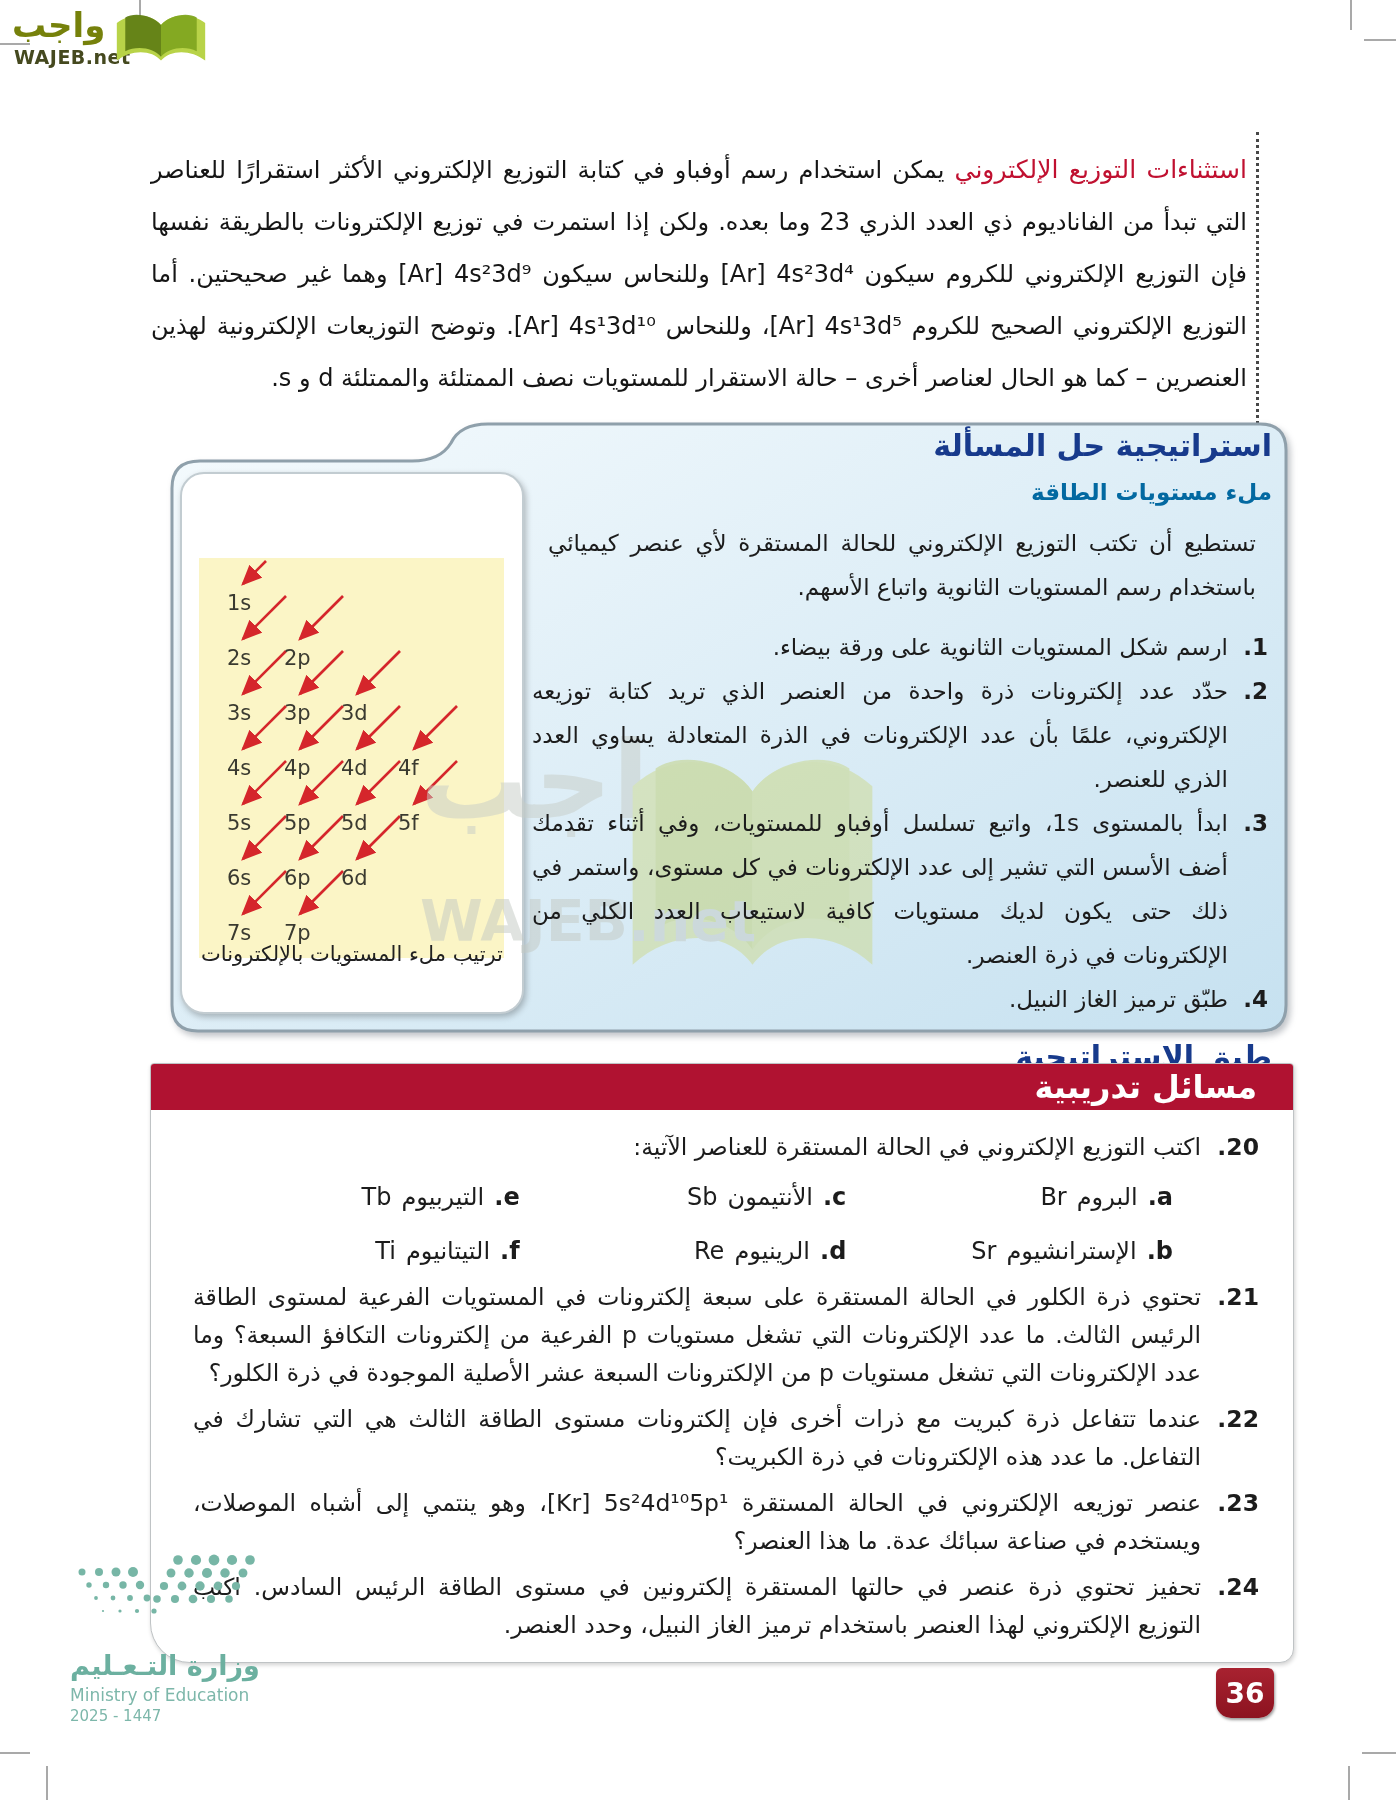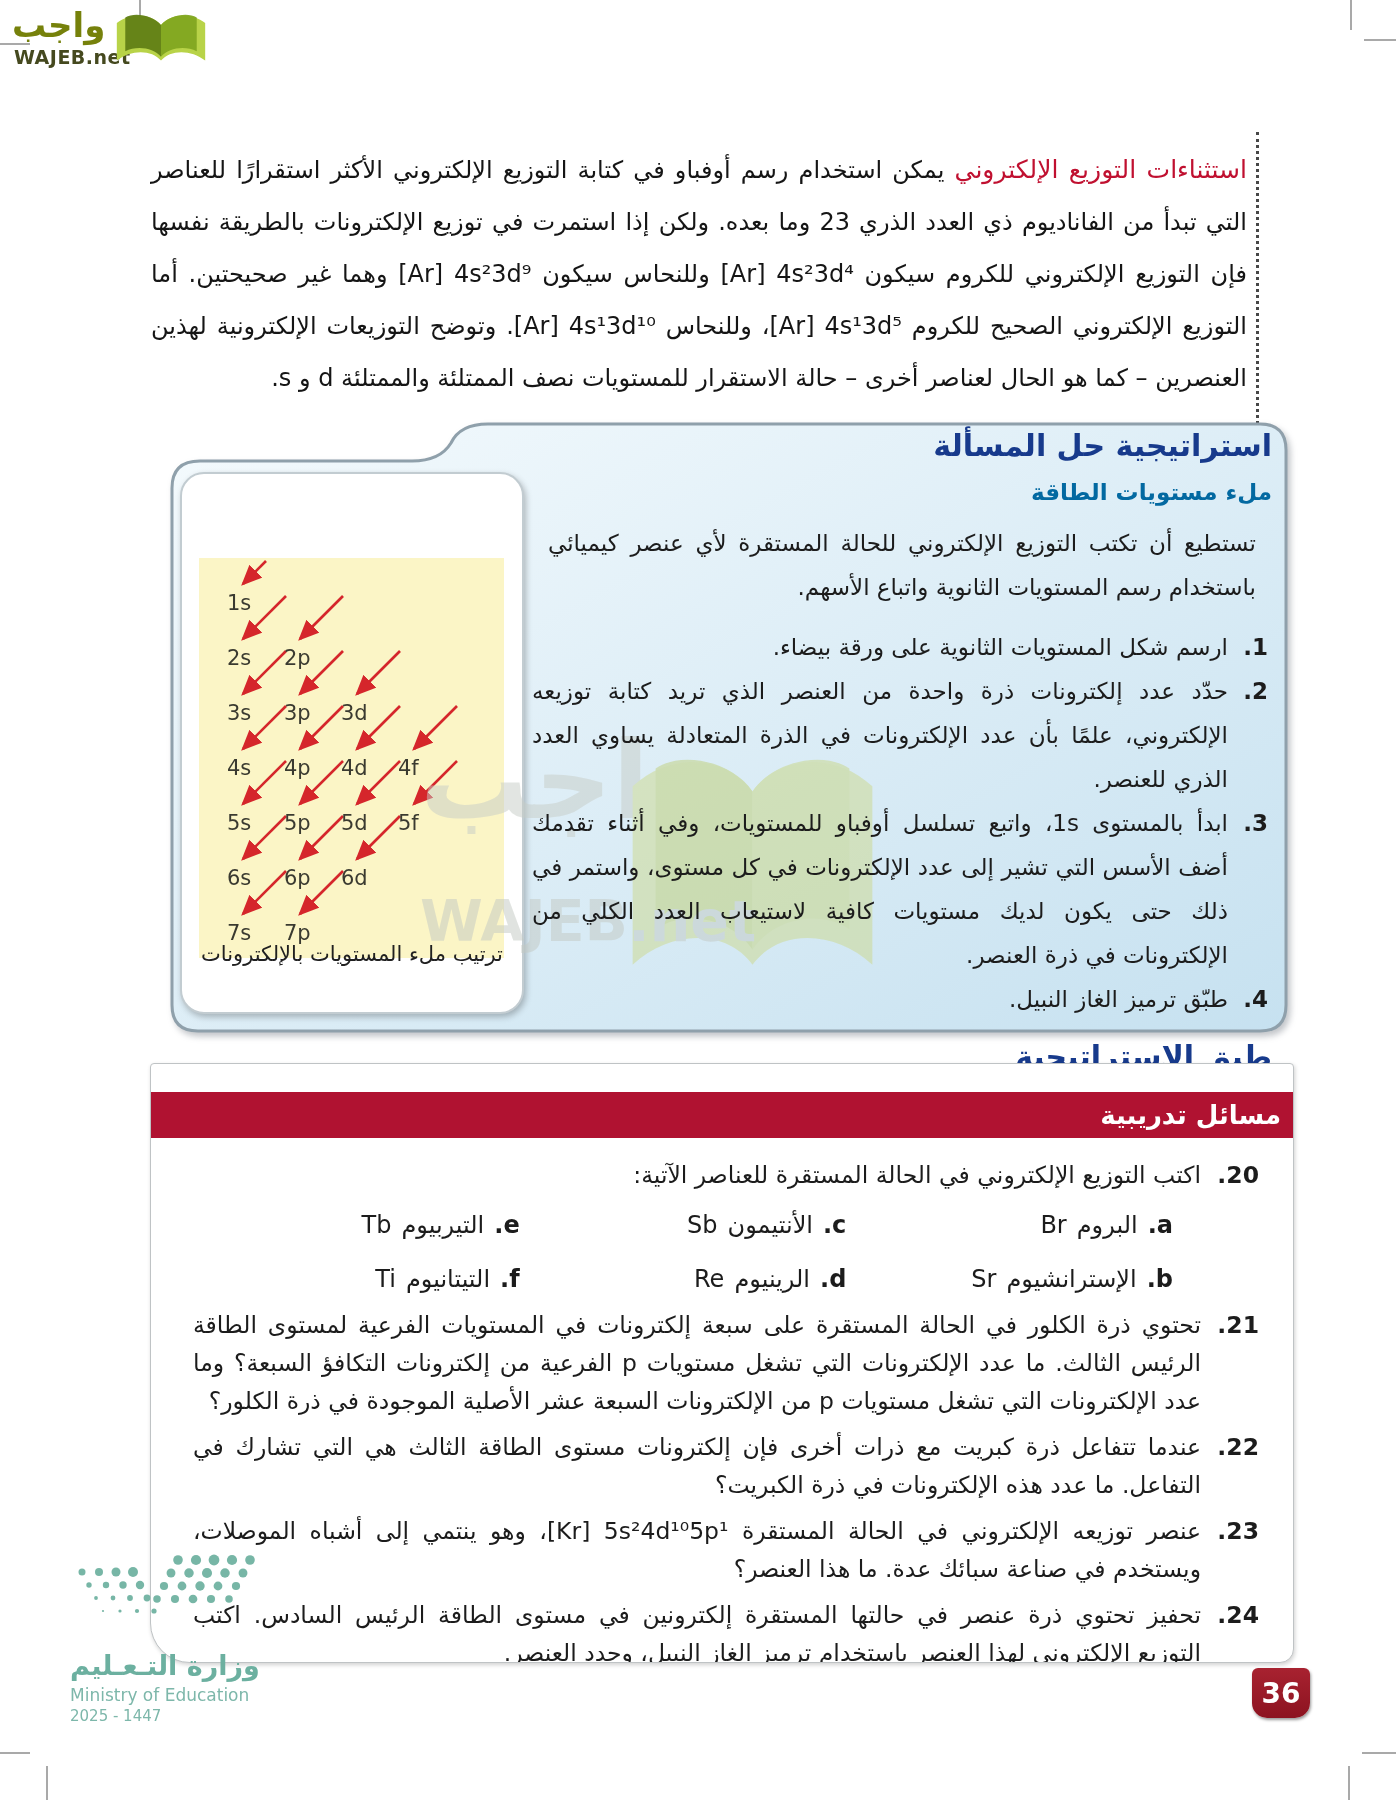--- a/index.html
+++ b/index.html
@@ -45,40 +45,40 @@
   
   .wm{position:absolute;left:420px;top:728px;width:480px;height:310px;opacity:.5;pointer-events:none;}
   .wm-ar{position:absolute;left:0;top:-10px;font-size:108px;font-weight:bold;color:#c7cdc7;}
   .wm-net{position:absolute;left:0;top:160px;font-size:57px;font-weight:bold;color:#c3c9c3;}
   .wm-book{position:absolute;left:205px;top:0;}
 
   
   .practice{position:absolute;left:150px;top:1063px;width:1142px;height:598px;background:#ffffff;
             border:1.5px solid #bfc3c5;border-radius:4px 4px 14px 40px;overflow:hidden;
             box-shadow:1px 2px 4px rgba(0,0,0,.18);}
-  .practice-bar{height:46px;background:#b01231;color:#ffffff;font-weight:bold;font-size:26px;
-                line-height:46px;text-align:right;padding:0 12px;direction:rtl;margin-top:28px;}
+  .practice-bar{height:46px;background:#b01231;color:#ffffff;font-weight:bold;font-size:32px;
+                line-height:46px;text-align:right;padding:0 36px;direction:rtl;}
   .practice-body{padding:18px 34px 0 42px;direction:rtl;}
   .q{position:relative;padding-right:58px;font-size:23.5px;line-height:38px;text-align:justify;margin-bottom:8px;}
   .q-num{position:absolute;right:0;top:0;font-weight:bold;}
   .elements{display:grid;grid-template-columns:1fr 1fr 1fr;row-gap:16px;margin:12px 28px 6px 0;font-size:24px;}
   .element{display:flex;direction:rtl;gap:10px;white-space:nowrap;align-items:baseline;}
   .el-letter{font-weight:bold;}
 
   
   .moe{position:absolute;left:70px;top:1550px;width:210px;}
   .moe-ar{color:#6cb0a0;font-size:27px;font-weight:bold;margin-top:8px;direction:rtl;text-align:left;}
   .moe-en{color:#7db7aa;font-size:17px;margin-top:4px;}
   .moe-year{color:#7db7aa;font-size:15px;margin-top:2px;}
 
   
   .page-num{position:absolute;left:1216px;top:1668px;width:58px;height:50px;
             background:linear-gradient(180deg,#a82230,#8c1320);border-radius:6px 6px 15px 15px;
             color:#fff;font-weight:bold;font-size:28px;display:flex;align-items:center;justify-content:center;
-            box-shadow:1px 2px 3px rgba(0,0,0,.4);margin-left:36px;}
+            box-shadow:1px 2px 3px rgba(0,0,0,.4);}
 </style>
 </head>
 <body>
 
 <div class="page">
 
   <div class="crop" style="left:139px;top:0;width:2px;height:34px"></div>
   <div class="crop" style="left:0;top:43px;width:30px;height:2px"></div>
   <div class="crop" style="left:1350px;top:0;width:2px;height:30px"></div>
   <div class="crop" style="left:1364px;top:39px;width:32px;height:2px"></div>

